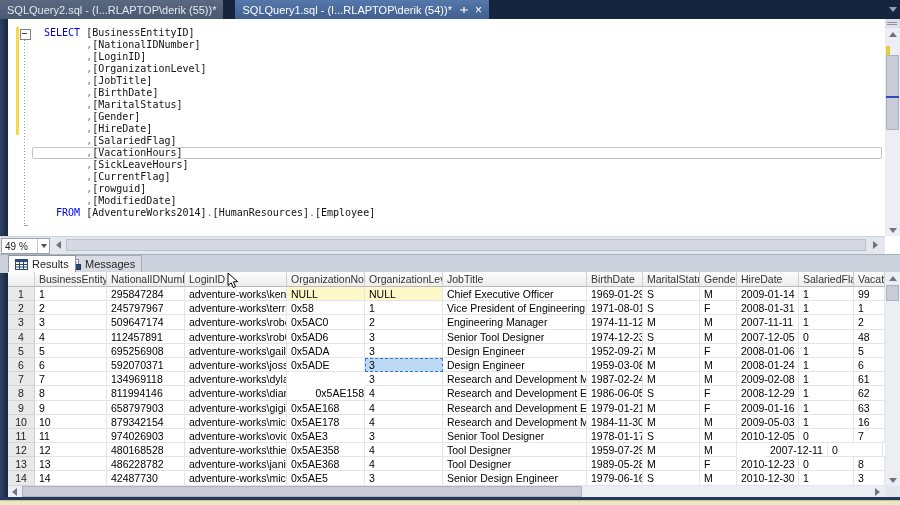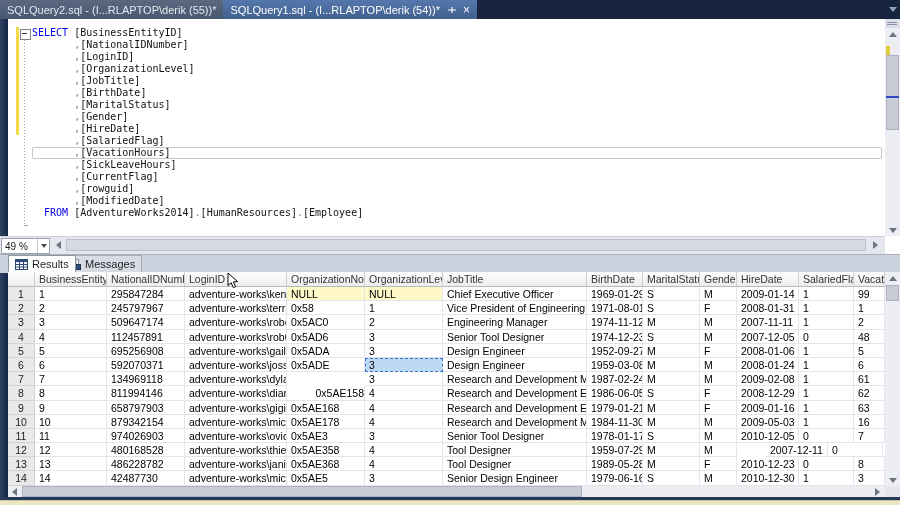--- a/index.html
+++ b/index.html
@@ -1,19 +1,19 @@
 <!DOCTYPE html>
 <html><head>
 <meta charset="utf-8">
 <style>
   html,body{margin:0;padding:0;background:#3c3c3c;}
   #screen{position:relative;width:900px;height:505px;background:#ffffff;overflow:hidden;
           font-family:"Liberation Sans",sans-serif;-webkit-font-smoothing:antialiased;}
   
-  #tabbar{position:absolute;left:0;top:0;width:900px;height:19px;background:#16243e;display:flex;}
+  #tabbar{position:absolute;left:0;top:0;width:900px;height:19px;background:#16243e;display:flex;gap:12px;}
   .doc-tab{height:19px;display:flex;align-items:center;padding:0 7px;font-size:11px;color:#e4e8ef;
            white-space:nowrap;cursor:default;}
   .doc-tab.inactive{background:linear-gradient(#5a6880,#495972);}
   .doc-tab.active{background:linear-gradient(#5577ab,#40608f);color:#ffffff;}
   .tab-ico{margin-left:7px;display:inline-flex;align-items:center;}
   .tab-close{font-size:12px;line-height:10px;color:#ffffff;margin-left:6px;}
   #tab-list-btn{position:absolute;right:3px;top:7px;width:0;height:0;
                 border-left:4px solid transparent;border-right:4px solid transparent;border-top:5px solid #8fa2c0;}
   
   #left-edge{position:absolute;left:0;top:19px;width:8px;height:481px;
@@ -21,21 +21,21 @@
   
   #editor{position:absolute;left:8px;top:19px;width:877px;height:217px;background:#ffffff;overflow:hidden;}
   #change-bar{position:absolute;left:8px;top:8px;width:3px;height:108px;background:#f5d94a;}
   #fold-box{position:absolute;left:12px;top:10px;width:9px;height:9px;border:1px solid #7f7f7f;background:#fff;}
   #fold-box::after{content:"";position:absolute;left:1px;top:3px;width:5px;height:1px;background:#3c3c3c;}
   #fold-line{position:absolute;left:16px;top:21px;width:1px;height:186px;
              background:repeating-linear-gradient(#9f9f9f 0 1px,transparent 1px 3px);}
   #fold-line::after{content:"";position:absolute;left:0;bottom:0;width:4px;height:1px;background:#9f9f9f;}
   #code{position:absolute;left:24px;top:8px;width:850px;font-family:"DejaVu Sans Mono",monospace;
         font-size:10px;line-height:12px;color:#000;}
-  .code-line{height:12px;white-space:pre;border-radius:2px;}
+  .code-line{height:12px;white-space:pre;border-radius:2px;padding-left:12px;}
   .code-line.cur{box-shadow:inset 0 0 0 1px #c6c6c6;}
   .tk-kw{color:#0000ee;} .tk-id{color:#111111;} .tk-pu{color:#808080;} .tk-pl{color:#000;}
   
   .sb-track{background:#eceef3;position:absolute;}
   .sb-btn{position:absolute;display:flex;align-items:center;justify-content:center;background:#eceef3;}
   .tri-up{width:0;height:0;border-left:4px solid transparent;border-right:4px solid transparent;border-bottom:5px solid #6f7480;}
   .tri-dn{width:0;height:0;border-left:4px solid transparent;border-right:4px solid transparent;border-top:5px solid #6f7480;}
   .tri-lf{width:0;height:0;border-top:4px solid transparent;border-bottom:4px solid transparent;border-right:5px solid #6f7480;}
   .tri-rt{width:0;height:0;border-top:4px solid transparent;border-bottom:4px solid transparent;border-left:5px solid #6f7480;}
   .sb-thumb{position:absolute;background:#c9ccd6;border:1px solid #aeb2bf;box-sizing:border-box;}

